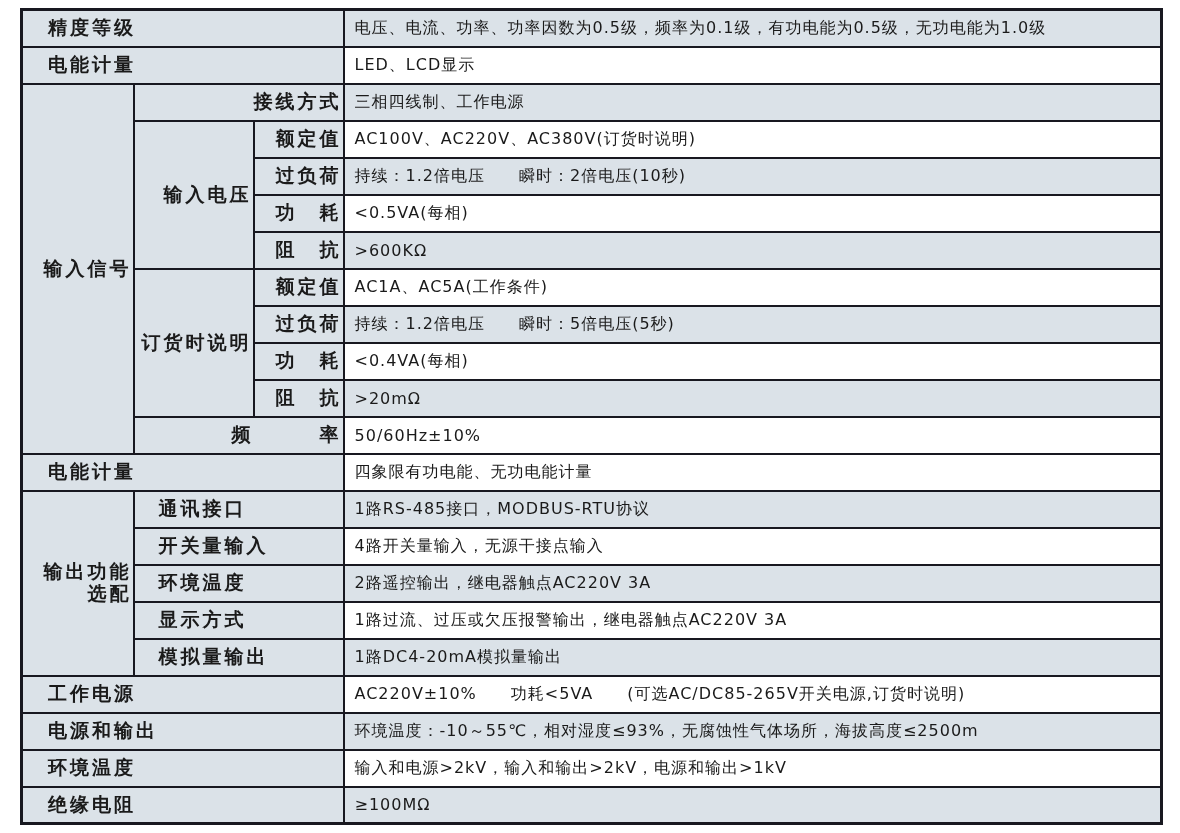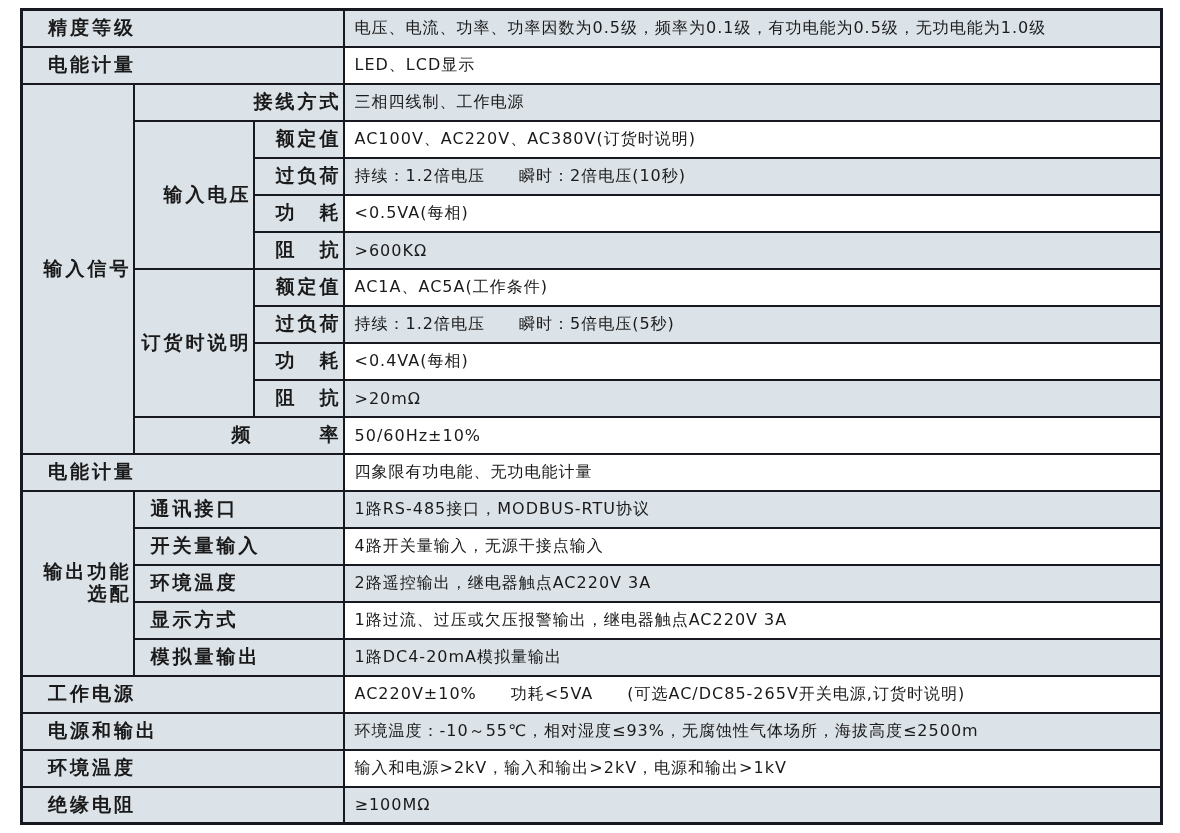--- a/index.html
+++ b/index.html
@@ -33,21 +33,21 @@
   
   td.lbl {
     background: #dbe2e8;
     font-weight: bold;
     font-size: 19px;
     letter-spacing: 3px;
     line-height: 1.15;
   }
   td.l-left   { text-align: left; padding-left: 25px; }
   td.l-center { text-align: right; }
-  td.l-sub    { text-align: left; padding-left: 16px; }
+  td.l-sub    { text-align: left; padding-left: 24px; }
   
   td.val {
     background: #ffffff;
     font-size: 16px;
     letter-spacing: 1px;
     padding-left: 10px;
     padding-right: 2px;
     text-align: left;
   }
   td.val.alt { background: #dbe2e8; }

